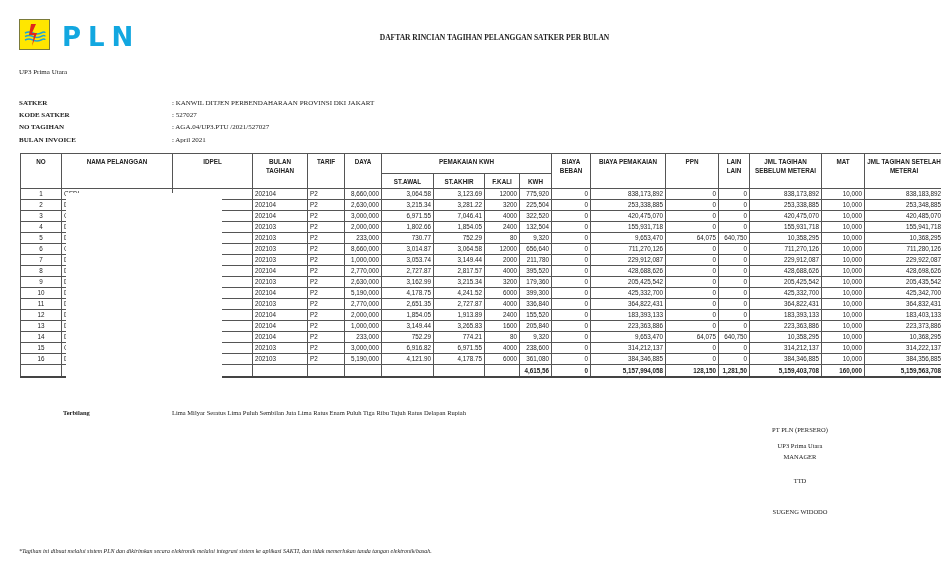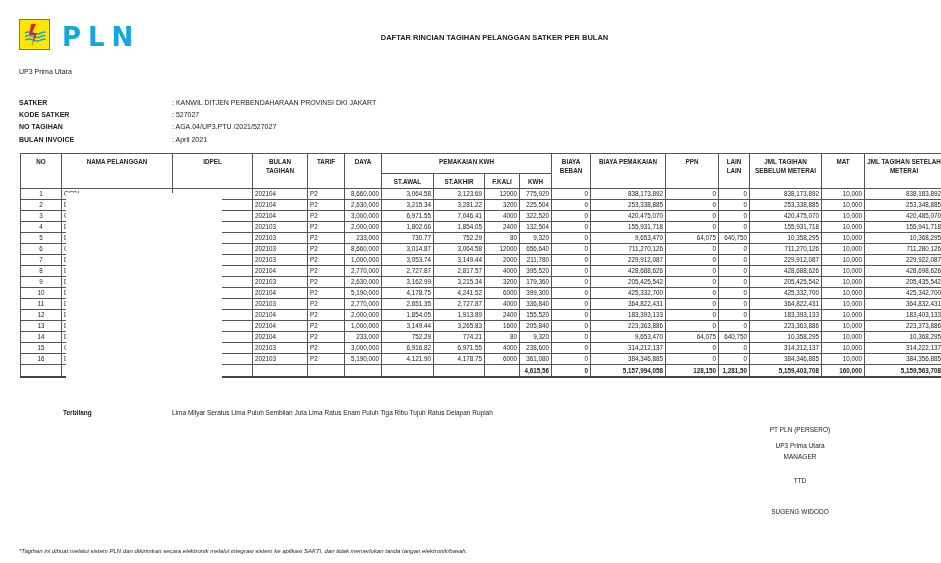--- a/index.html
+++ b/index.html
@@ -1,18 +1,18 @@
 <!DOCTYPE html>
 <html><head>
 <meta charset="utf-8">
 <style>
   html, body { margin:0; padding:0; background:#fff; }
   body { width:941px; height:563px; position:relative; overflow:hidden;
          font-family:"Liberation Sans", sans-serif; color:#222; }
-  .abs { position:absolute; }
+  .abs { position:absolute;font-family:Liberation Serif, serif; }
   .logo-box { left:19px; top:19px; width:31px; width:31px; height:31px; background:#ffe600;
               border:1px solid #7a7a3a; box-sizing:border-box; }
   .logo-text { left:62px; top:22px; font-size:26px; font-weight:bold; color:#12a7e0;
                letter-spacing:7px; font-family:"DejaVu Sans", sans-serif; }
   .unit { left:19px; top:68px; font-size:7px; }
   .title { left:0; width:941px; top:33px; text-align:center; font-size:7.5px; font-weight:bold; padding-left:48px; box-sizing:border-box;}
   .meta-label { left:19px; font-size:7px; font-weight:bold; }
   .meta-value { left:172px; font-size:7px; }
   table.grid { position:absolute; left:20px; top:153px; width:908px; border-collapse:collapse;
                font-size:6.3px; table-layout:fixed; }

